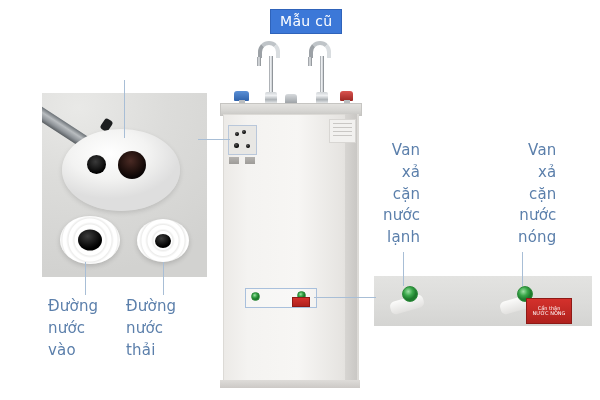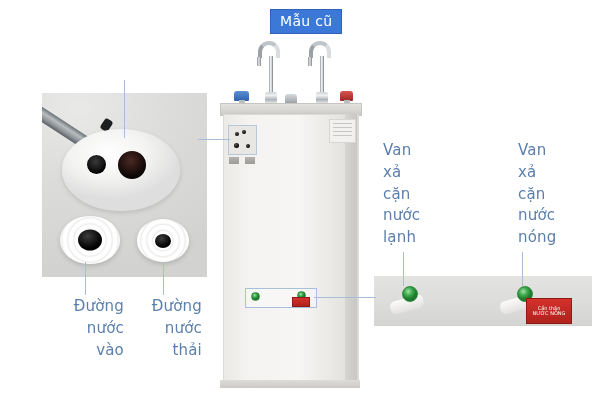--- a/index.html
+++ b/index.html
@@ -4,32 +4,32 @@
 <style>
   html,body{margin:0;padding:0;}
   body{
     width:600px;height:400px;
     background:#ffffff;
     font-family:"DejaVu Sans", sans-serif;
     overflow:hidden;
     position:relative;
   }
   .stage{position:absolute;left:0;top:0;width:600px;height:400px;}
-  .abs{position:absolute;}
+  .abs{position:absolute;text-align:right;}
 
   
   .callout{
     color:#5b7fab;
     font-size:15px;
     line-height:1.45;
     letter-spacing:.2px;
     white-space:pre-line;
     font-family:"DejaVu Sans", sans-serif;
   }
-  .callout.center{text-align:right;}
+  .callout.center{text-align:left;}
 
   
   .chip{
     background:#3c78d8;
     color:#ffffff;
     font-size:14px;
     padding:3px 9px 4px 9px;
     border:1px solid #2f63ba;
     letter-spacing:.3px;
     white-space:nowrap;

